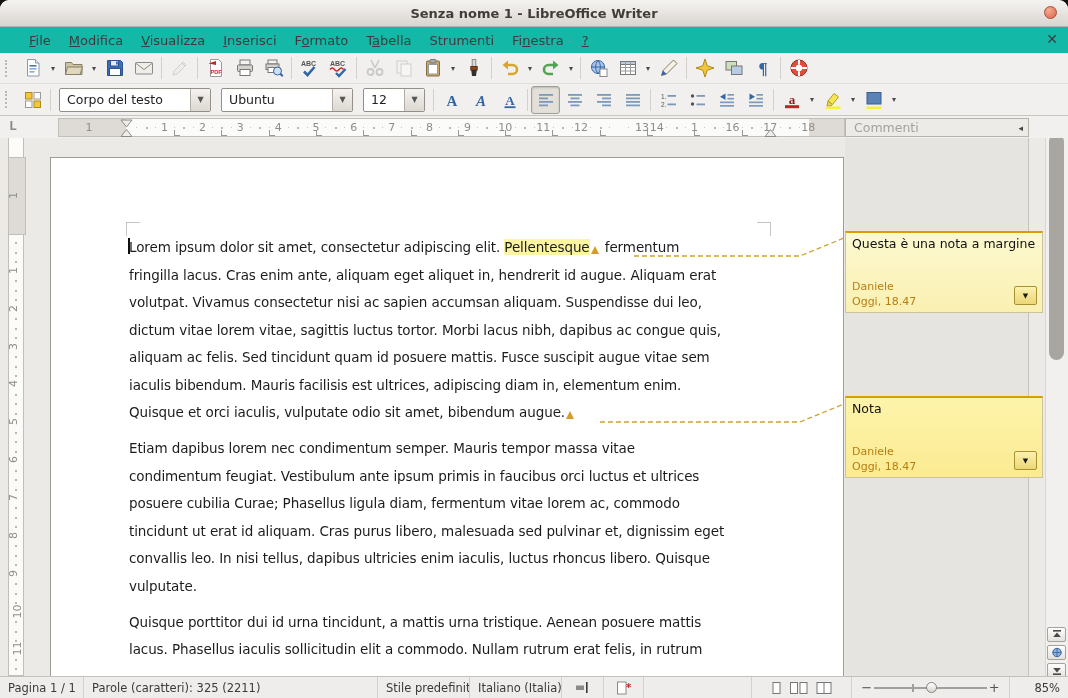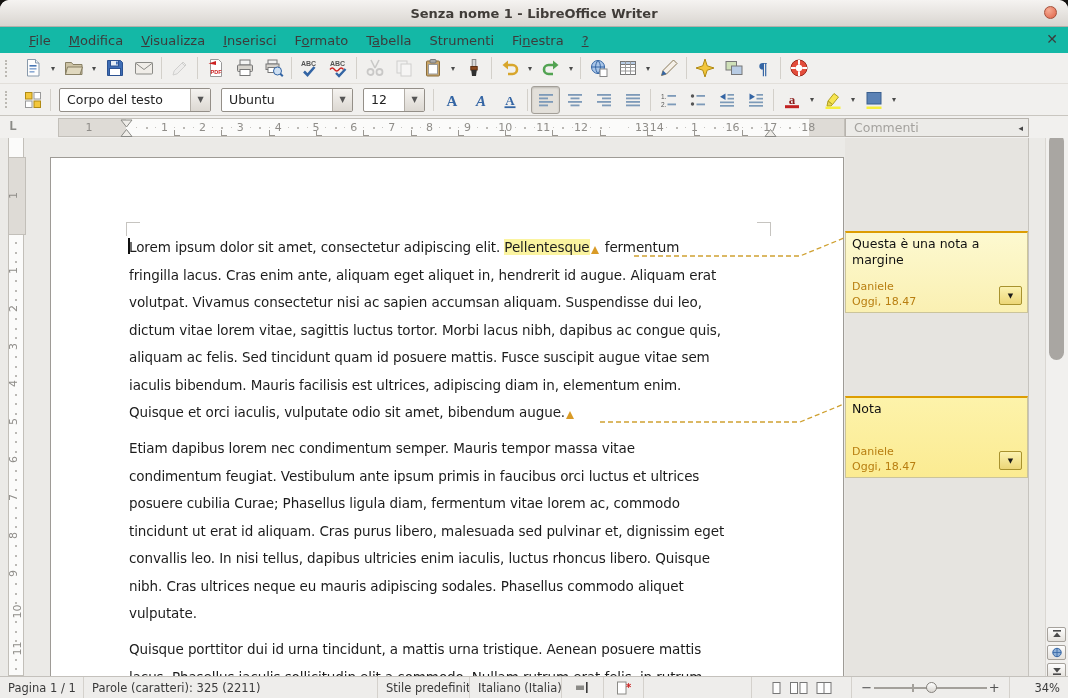--- a/index.html
+++ b/index.html
@@ -64,21 +64,21 @@
   .textblock{position:absolute;left:78px;top:76px;width:655px;font-size:13.5px;line-height:27.5px;
              color:#1c1c1c;letter-spacing:-0.1px;}
   .para{margin:0 0 8.5px 0;}
   .tline{white-space:nowrap;height:27.5px;}
   .hl{background:#fbf4a0;}
   .anchor-tri{display:inline-block;width:0;height:0;border-left:4.5px solid transparent;
               border-right:4.5px solid transparent;border-bottom:8px solid #d99b27;margin:0 2px 0 1px;
               position:relative;top:2px;}
   .comments-panel{position:absolute;left:845px;top:0;width:184px;height:538px;background:#e6e4e0;
                   border-right:1px solid #c6c3be;box-sizing:border-box;}
-  .comment{position:absolute;left:0;width:183px;height:82px;border:1px solid #cbc49b;border-top:2px solid #dd9d02;
+  .comment{position:absolute;left:0;width:198px;height:82px;border:1px solid #cbc49b;border-top:2px solid #dd9d02;
            box-sizing:border-box;padding:3px 6px;}
   .comment.c1{top:93px;background:linear-gradient(#fdf9d0,#faf0b2);}
   .comment.c2{top:258px;background:linear-gradient(#fdf3aa,#fbeb92);}
   .comment-text{font-size:12.5px;color:#111;line-height:16px;}
   .comment-meta{position:absolute;left:6px;bottom:3px;font-size:11px;color:#b87e10;line-height:14.5px;}
   .comment-menu{position:absolute;right:5px;bottom:7px;width:21px;height:17px;border:1px solid #a8922e;
                 border-radius:2px;background:linear-gradient(#fbf2b0,#ecd677);display:flex;align-items:center;
                 justify-content:center;font-size:7px;color:#1a1a1a;}
   .connectors{position:absolute;left:0;top:0;width:1068px;height:538px;pointer-events:none;}
   .vscrollbar{position:absolute;left:1045px;top:0;width:23px;height:538px;background:#f1f0ee;border-left:1px solid #dad7d2;box-sizing:border-box;}
@@ -691,21 +691,20 @@
             <div class="tline"><span>aliquam ac felis. Sed tincidunt quam id posuere mattis. Fusce suscipit augue vitae sem</span></div>
             <div class="tline"><span>iaculis bibendum. Mauris facilisis est ultrices, adipiscing diam in, elementum enim.</span></div>
             <div class="tline"><span>Quisque et orci iaculis, vulputate odio sit amet, bibendum augue.</span><span class="anchor-tri"></span></div>
           </div>
           <div class="para">
             <div class="tline"><span>Etiam dapibus lorem nec condimentum semper. Mauris tempor massa vitae</span></div>
             <div class="tline"><span>condimentum feugiat. Vestibulum ante ipsum primis in faucibus orci luctus et ultrices</span></div>
             <div class="tline"><span>posuere cubilia Curae; Phasellus ligula diam, fermentum vitae lorem ac, commodo</span></div>
             <div class="tline"><span>tincidunt ut erat id aliquam. Cras purus libero, malesuada sed pulvinar et, dignissim eget</span></div>
             <div class="tline"><span>convallis leo. In nisi tellus, dapibus ultricies enim iaculis, luctus rhoncus libero. Quisque</span></div>
-            <div class="tline"><span>nibh. Cras ultrices neque eu mauris adipiscing sodales. Phasellus commodo aliquet</span></div>
             <div class="tline"><span>vulputate.</span></div>
           </div>
           <div class="para">
             <div class="tline"><span>Quisque porttitor dui id urna tincidunt, a mattis urna tristique. Aenean posuere mattis</span></div>
             <div class="tline"><span>lacus. Phasellus iaculis sollicitudin elit a commodo. Nullam rutrum erat felis, in rutrum</span></div>
           </div>
         </div>
     </div>
 
     <div class="comments-panel" id="comments-panel">
@@ -790,16 +789,16 @@
     </span>
     <span class="scell" style="width:158px">
       <span class="zsign">−</span>
       <span class="zslider">
         <span class="ztrack"></span>
         <span class="ztickc"></span>
         <span class="zknob"></span>
       </span>
       <span class="zsign">+</span>
     </span>
-    <span class="scell zoomcell">34%</span>
+    <span class="scell zoomcell">85%</span>
   </div>
 
 </div>
 
 </body></html>

